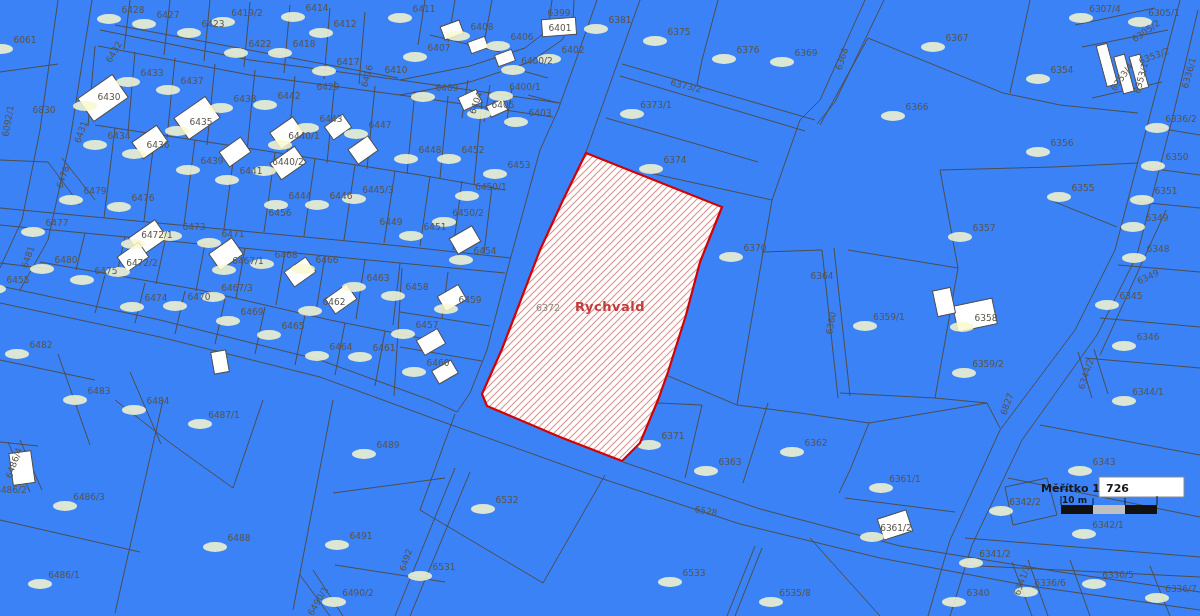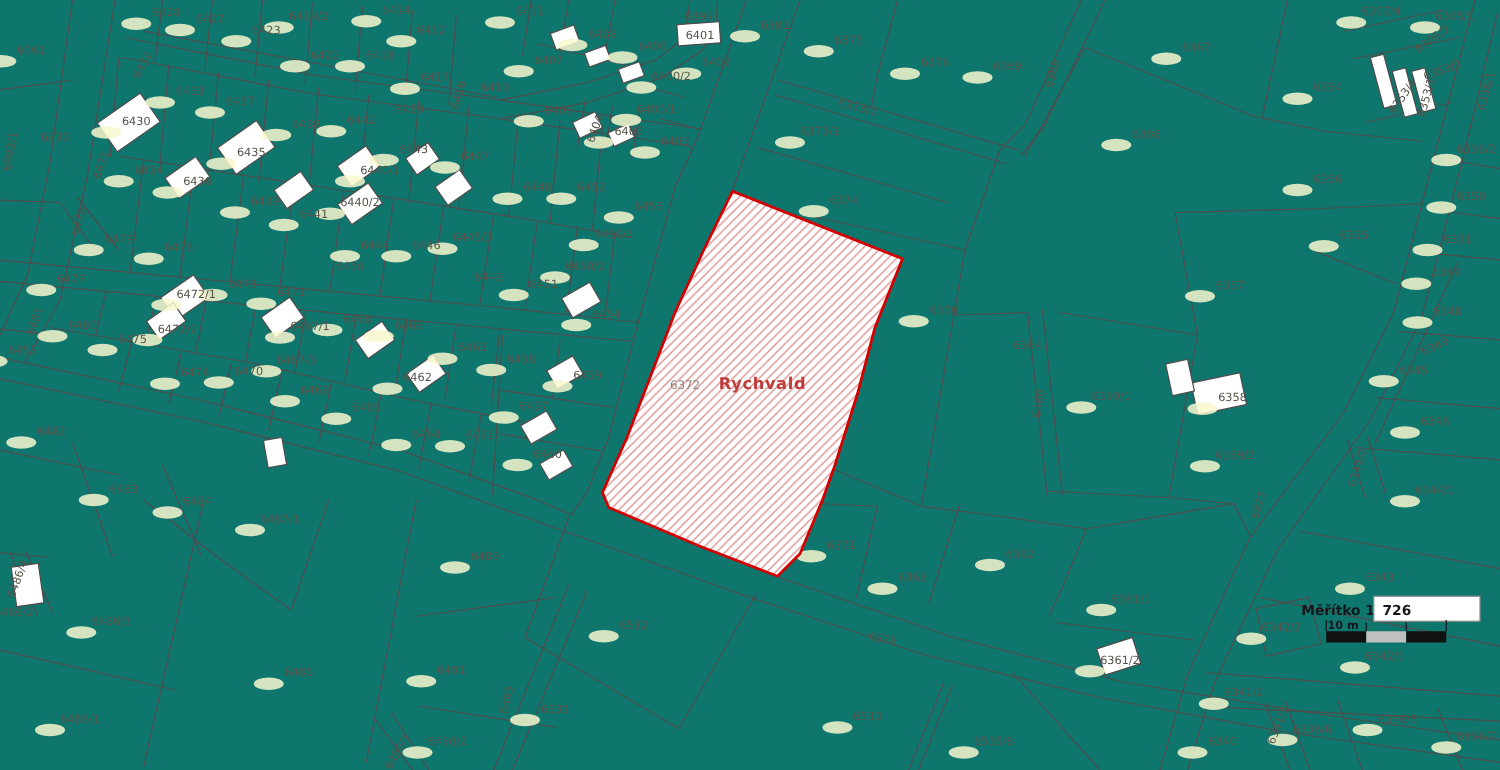--- a/index.html
+++ b/index.html
@@ -1,16 +1,16 @@
 <!DOCTYPE html>
 <html><head>
 <meta charset="utf-8">
 <style>
   html,body{margin:0;padding:0;background:#ffffff;}
-  #stage{position:relative;width:1200px;height:616px;background:#0f766e;overflow:hidden;
+  #stage{position:relative;width:1200px;height:616px;background:#3b82f6;overflow:hidden;
          font-family:"DejaVu Sans",sans-serif;}
   svg{display:block;}
   .blines path{stroke:#4d4d4d;stroke-width:1;fill:none;}
   .bldg rect{stroke:#4d4d4d;stroke-width:1;fill:#ffffff;}
   .blobs ellipse{fill:#f8f8cf;opacity:.85;}
   .plabel{font-size:9px;fill:#575349;}
   .plabel.dim{fill:#8f897c;font-size:9.5px;}
   .plabel.red{fill:#c23b3b;font-size:13px;font-weight:bold;letter-spacing:.5px;}
   #hl-poly{stroke:#d40000;stroke-width:2.2;fill:url(#hatch);}
   .scale-label,.scale-value{font-size:11px;font-weight:bold;fill:#16161d;}

